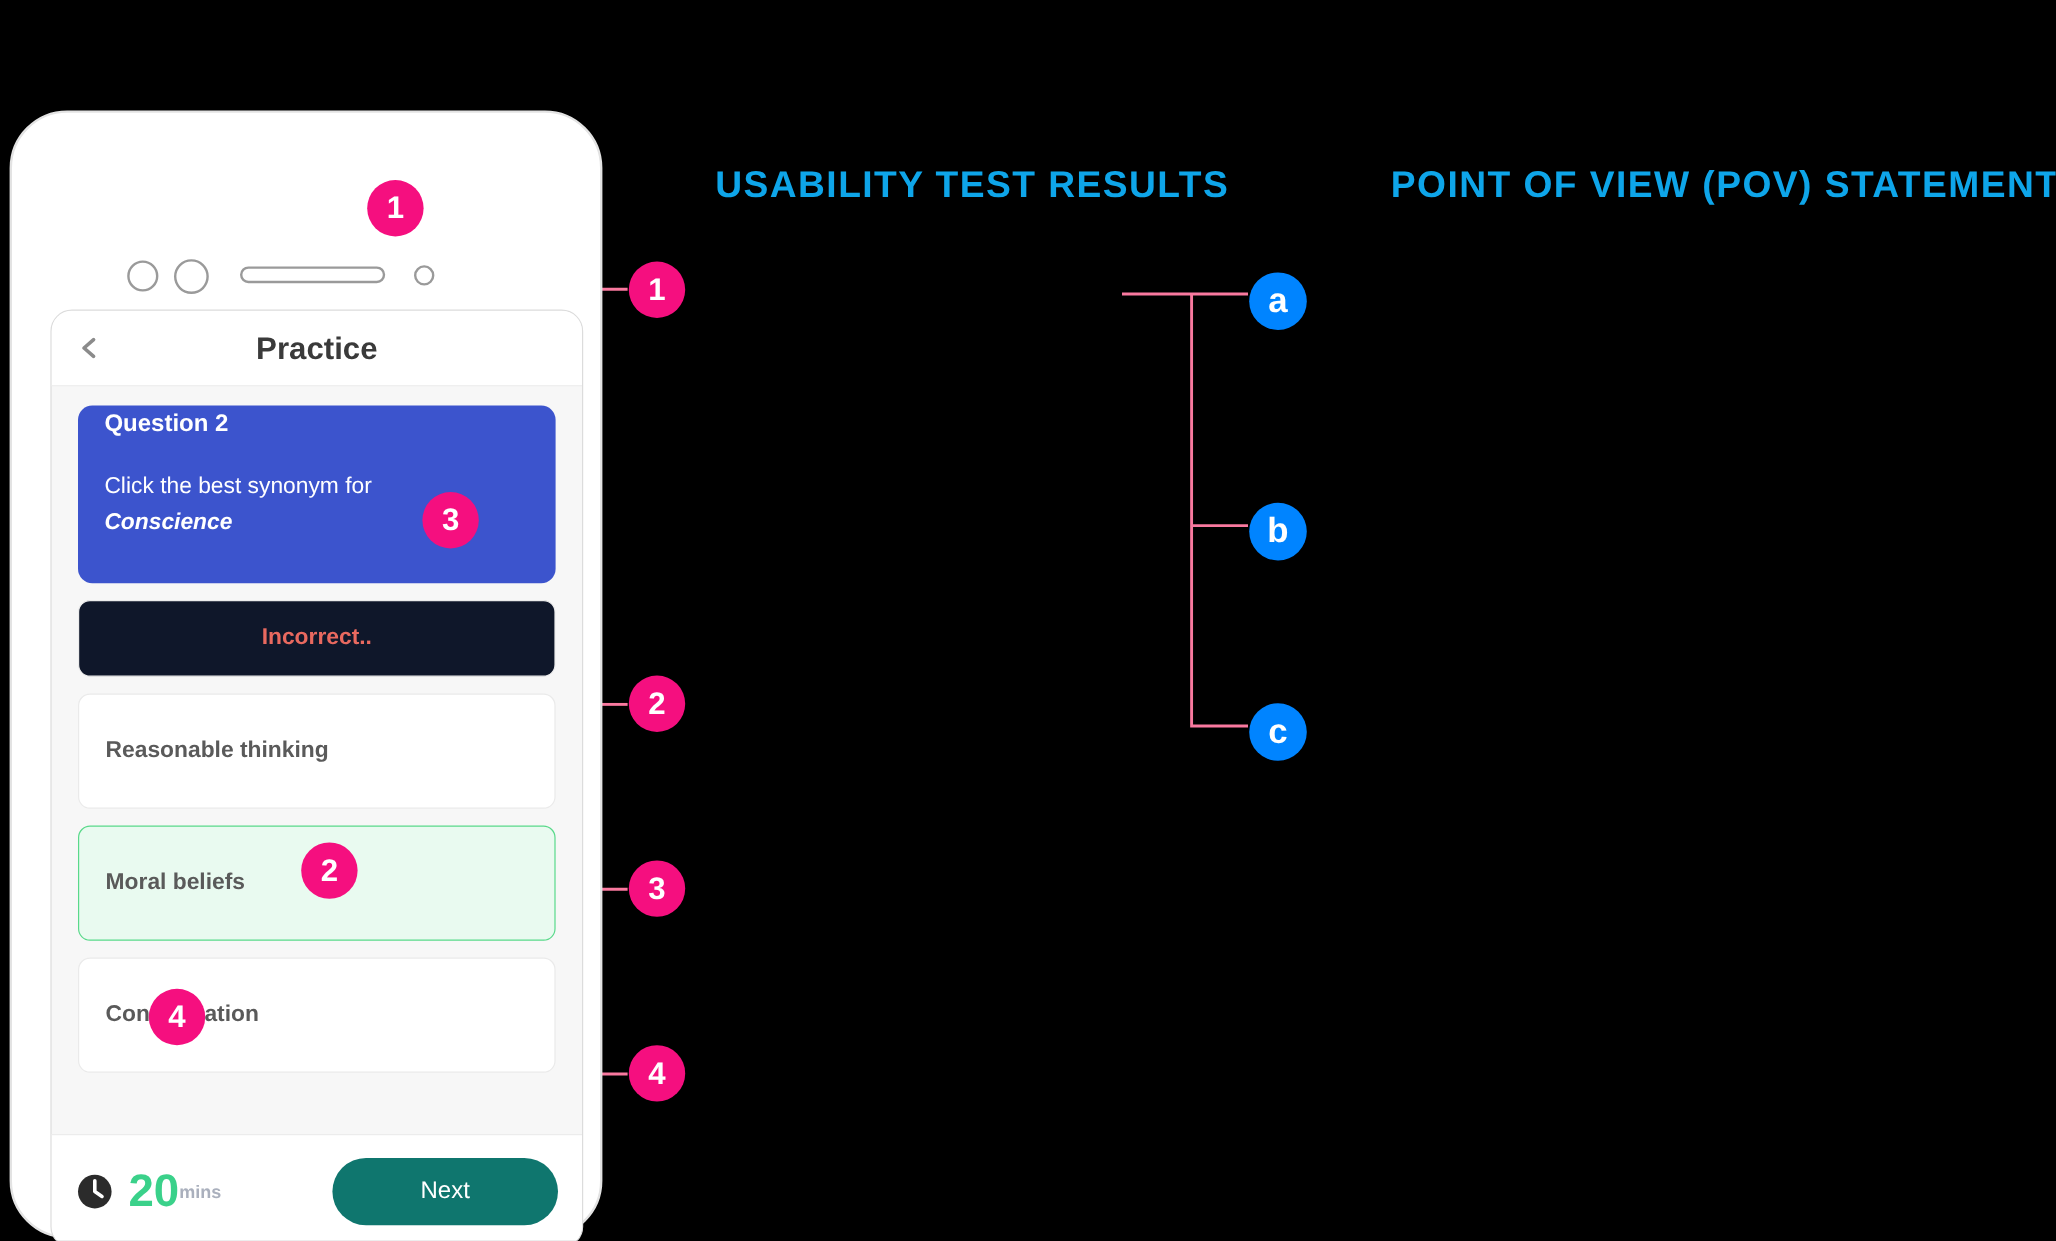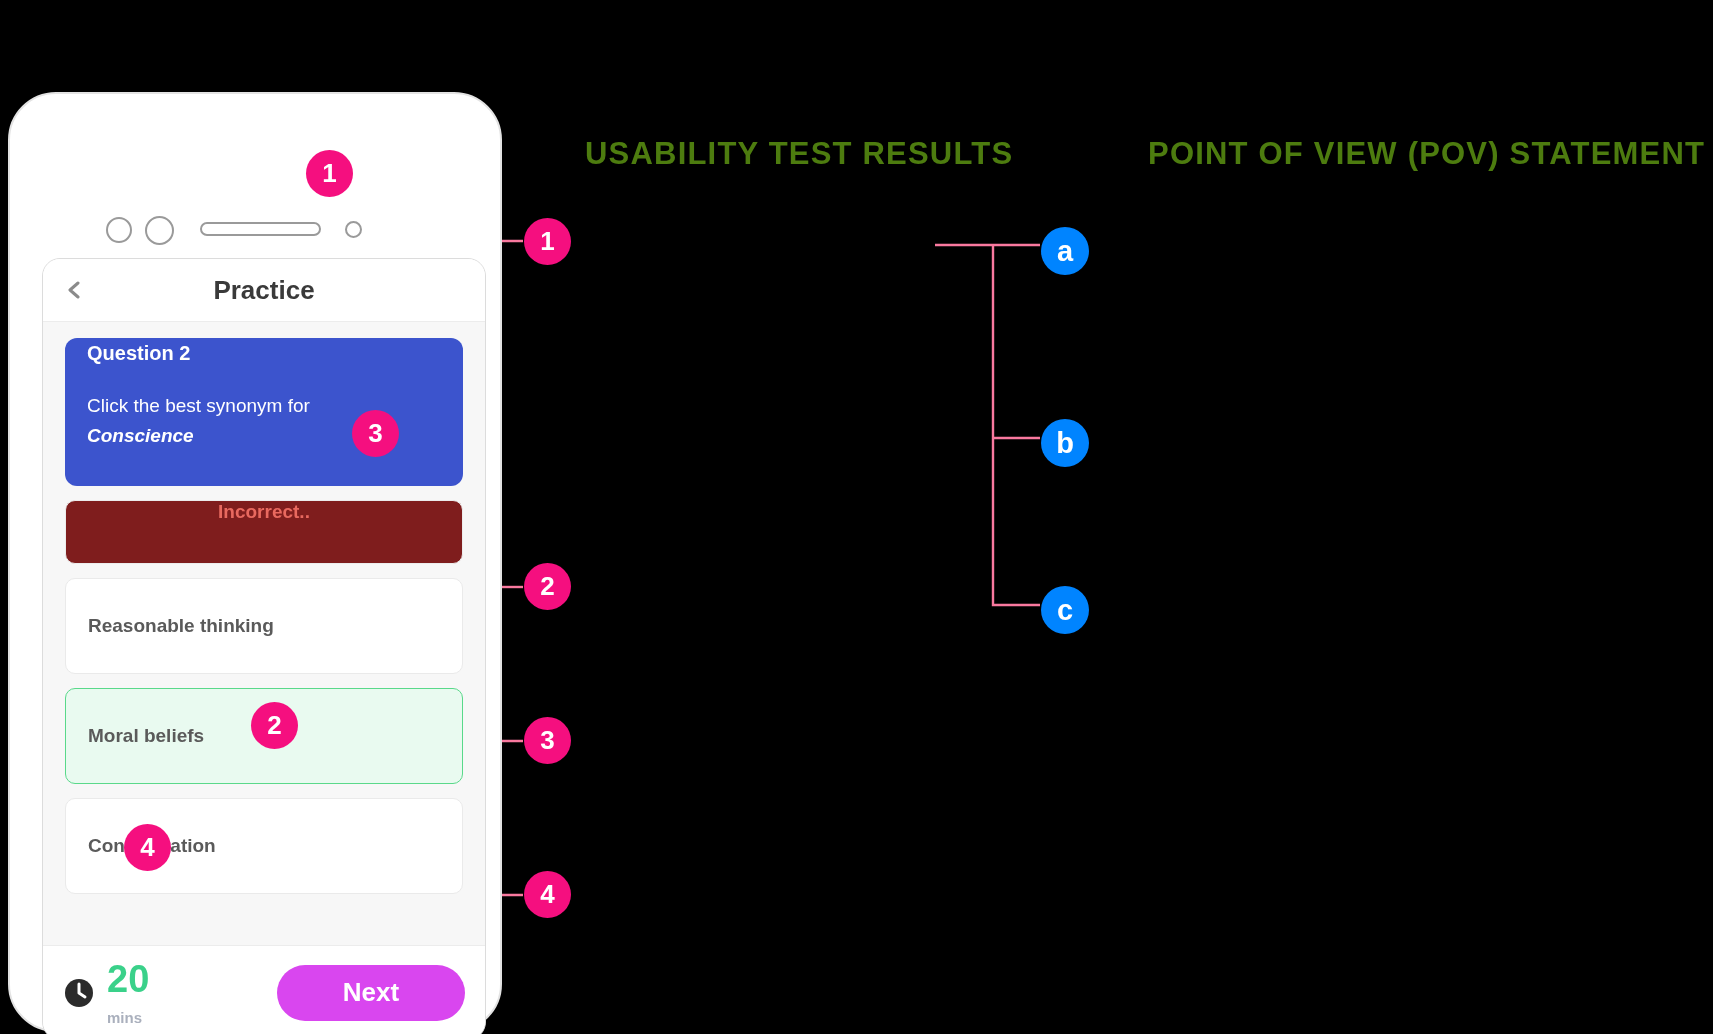--- a/index.html
+++ b/index.html
@@ -4,25 +4,26 @@
 <style>
   html,body{margin:0;padding:0;background:#000;}
   body{
     width:1713px;height:1034px;position:relative;overflow:hidden;
     font-family:"Liberation Sans", sans-serif;
   }
 
   
   .section-heading{
     position:absolute;
-    color:#4d7c0f;
+    color:#0ea5e9;
     font-size:31px;
     font-weight:700;
     letter-spacing:1.2px;
     white-space:nowrap;
+    margin-left:11px;
   }
   #heading-usability{ left:585px; top:136px; }
   #heading-pov{ left:1148px; top:136px;text-align:center; }
 
   
   .phone{
     position:absolute;left:8px;top:92px;width:494px;height:940px;
     background:#ffffff;
     border:2px solid #e3e3e3;
     border-radius:48px;
@@ -66,45 +67,45 @@
   .question-card{
     background:#3c54cd;border-radius:12px;
     padding:4px 22px 34px 22px;
     color:#fff;
   }
   .q-number{font-size:20px;font-weight:700;margin:0 0 26px 0;}
   .q-prompt{font-size:19px;font-weight:400;line-height:1.6;margin:0;}
   .q-word{font-weight:700;font-style:italic;}
 
   .feedback-card{
-    margin-top:14px;background:#7f1d1d;border:1px solid #ececec;border-radius:10px;
-    height:62px;display:flex;justify-content:center;
+    margin-top:14px;background:#0f172a;border:1px solid #ececec;border-radius:10px;
+    height:62px;display:flex;align-items:center;justify-content:center;
   }
   .feedback-text{color:#e8695f;font-size:19px;font-weight:700;}
 
   .option{
     margin-top:14px;background:#fff;border:1px solid #eaeaea;border-radius:10px;
     height:96px;display:flex;align-items:center;padding:0 22px;box-sizing:border-box;
   }
   .option-label{font-size:19px;font-weight:700;color:#5a5a5a;}
   .option.correct{background:#e9faf0;border:1px solid #59d98a;}
 
   .bottom-bar{
     position:absolute;left:0;bottom:0;width:100%;height:94px;
     background:#fff;border-top:1px solid #ececec;
     display:flex;align-items:center;box-sizing:border-box;padding:0 20px;
   }
   .clock-icon{width:32px;height:32px;flex:0 0 auto;}
-  .timer-block{margin-left:12px;display:flex;flex-direction:column;line-height:1;}
+  .timer-block{margin-left:12px;display:flex;flex-direction:row;line-height:1;}
   .timer-value{color:#3ad18a;font-size:38px;font-weight:700;}
   .timer-unit{color:#aab0bd;font-size:15px;font-weight:700;margin-top:12px;}
   .next-button{
     margin-left:auto;width:188px;height:56px;border-radius:28px;
-    background:#d946ef;color:#fff;border:none;
-    font-size:26px;font-weight:700;font-family:"Liberation Sans", sans-serif;
+    background:#0f766e;color:#fff;border:none;
+    font-size:20px;font-weight:400;font-family:"Liberation Sans", sans-serif;
     cursor:pointer;
   }
 
   
   .badge{
     position:absolute;border-radius:50%;
     display:flex;align-items:center;justify-content:center;
     color:#ffffff;font-weight:700;
     box-sizing:border-box;
   }

